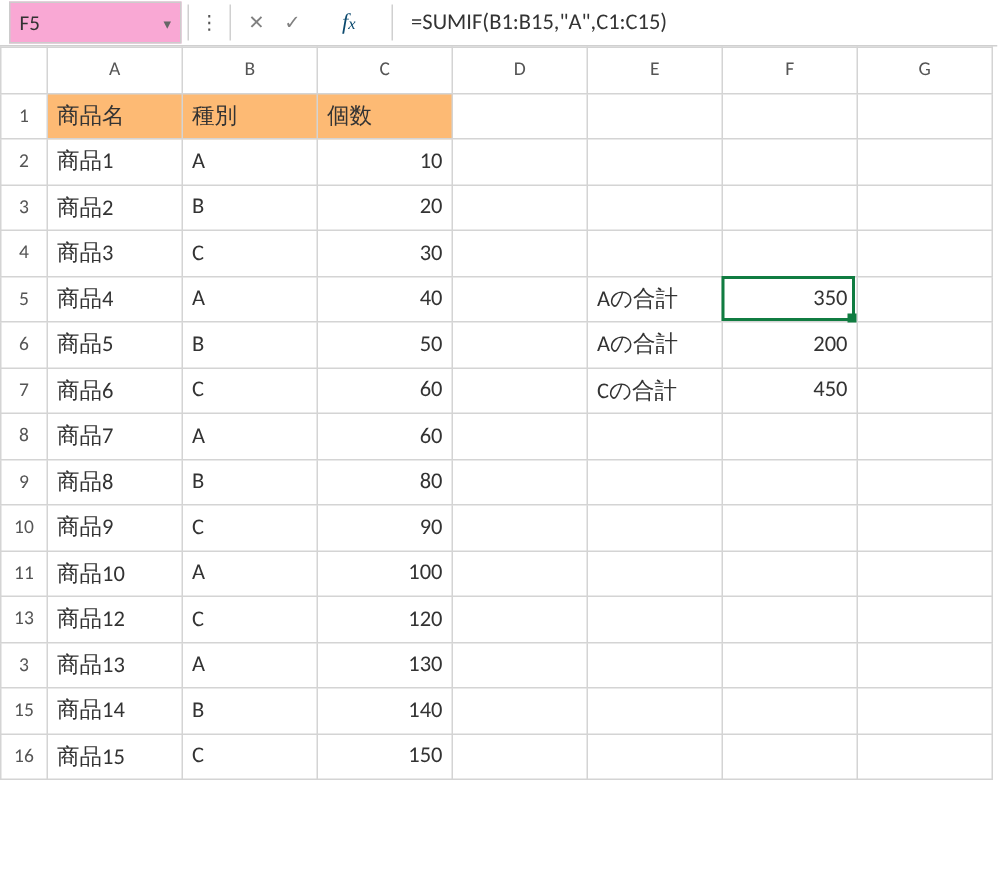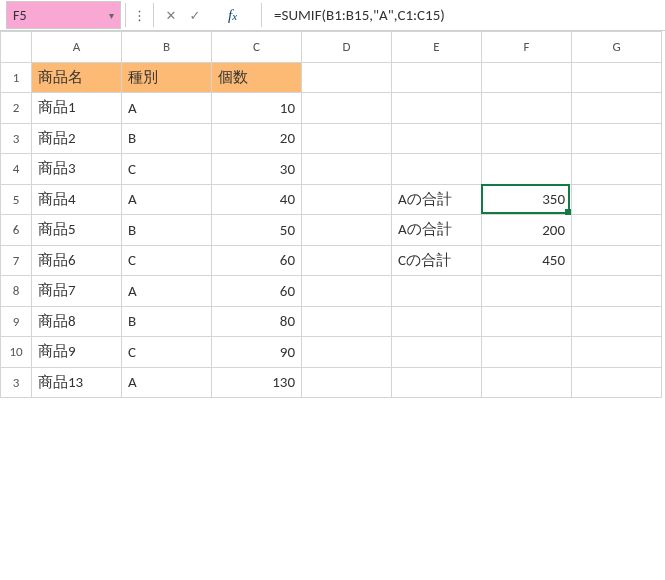--- a/index.html
+++ b/index.html
@@ -161,27 +161,67 @@
             <td class="rowhdr">10</td>
             <td class="cell tl" id="cell-A10">商品9</td>
             <td class="cell tl" id="cell-B10">C</td>
             <td class="cell tr" id="cell-C10">90</td>
             <td class="cell tl" id="cell-D10"></td>
             <td class="cell tl" id="cell-E10"></td>
             <td class="cell tr" id="cell-F10"></td>
             <td class="cell colG tl" id="cell-G10"></td>
           </tr>
           <tr>
+            <td class="rowhdr">11</td>
+            <td class="cell tl" id="cell-A11">商品10</td>
+            <td class="cell tl" id="cell-B11">A</td>
+            <td class="cell tr" id="cell-C11">100</td>
+            <td class="cell tl" id="cell-D11"></td>
+            <td class="cell tl" id="cell-E11"></td>
+            <td class="cell tr" id="cell-F11"></td>
+            <td class="cell colG tl" id="cell-G11"></td>
+          </tr>
+          <tr>
+            <td class="rowhdr">13</td>
+            <td class="cell tl" id="cell-A13">商品12</td>
+            <td class="cell tl" id="cell-B13">C</td>
+            <td class="cell tr" id="cell-C13">120</td>
+            <td class="cell tl" id="cell-D13"></td>
+            <td class="cell tl" id="cell-E13"></td>
+            <td class="cell tr" id="cell-F13"></td>
+            <td class="cell colG tl" id="cell-G13"></td>
+          </tr>
+          <tr>
             <td class="rowhdr">3</td>
             <td class="cell tl" id="cell-A14">商品13</td>
             <td class="cell tl" id="cell-B14">A</td>
             <td class="cell tr" id="cell-C14">130</td>
             <td class="cell tl" id="cell-D14"></td>
             <td class="cell tl" id="cell-E14"></td>
             <td class="cell tr" id="cell-F14"></td>
             <td class="cell colG tl" id="cell-G14"></td>
           </tr>
+          <tr>
+            <td class="rowhdr">15</td>
+            <td class="cell tl" id="cell-A15">商品14</td>
+            <td class="cell tl" id="cell-B15">B</td>
+            <td class="cell tr" id="cell-C15">140</td>
+            <td class="cell tl" id="cell-D15"></td>
+            <td class="cell tl" id="cell-E15"></td>
+            <td class="cell tr" id="cell-F15"></td>
+            <td class="cell colG tl" id="cell-G15"></td>
+          </tr>
+          <tr>
+            <td class="rowhdr">16</td>
+            <td class="cell tl" id="cell-A16">商品15</td>
+            <td class="cell tl" id="cell-B16">C</td>
+            <td class="cell tr" id="cell-C16">150</td>
+            <td class="cell tl" id="cell-D16"></td>
+            <td class="cell tl" id="cell-E16"></td>
+            <td class="cell tr" id="cell-F16"></td>
+            <td class="cell colG tl" id="cell-G16"></td>
+          </tr>
         </tbody>
     </table>
     <div class="active-outline" id="active-outline" style="left: 481px; top: 153px; width: 89px; height: 30px;"></div>
   </div>
 
 </div>
 
 </body></html>

